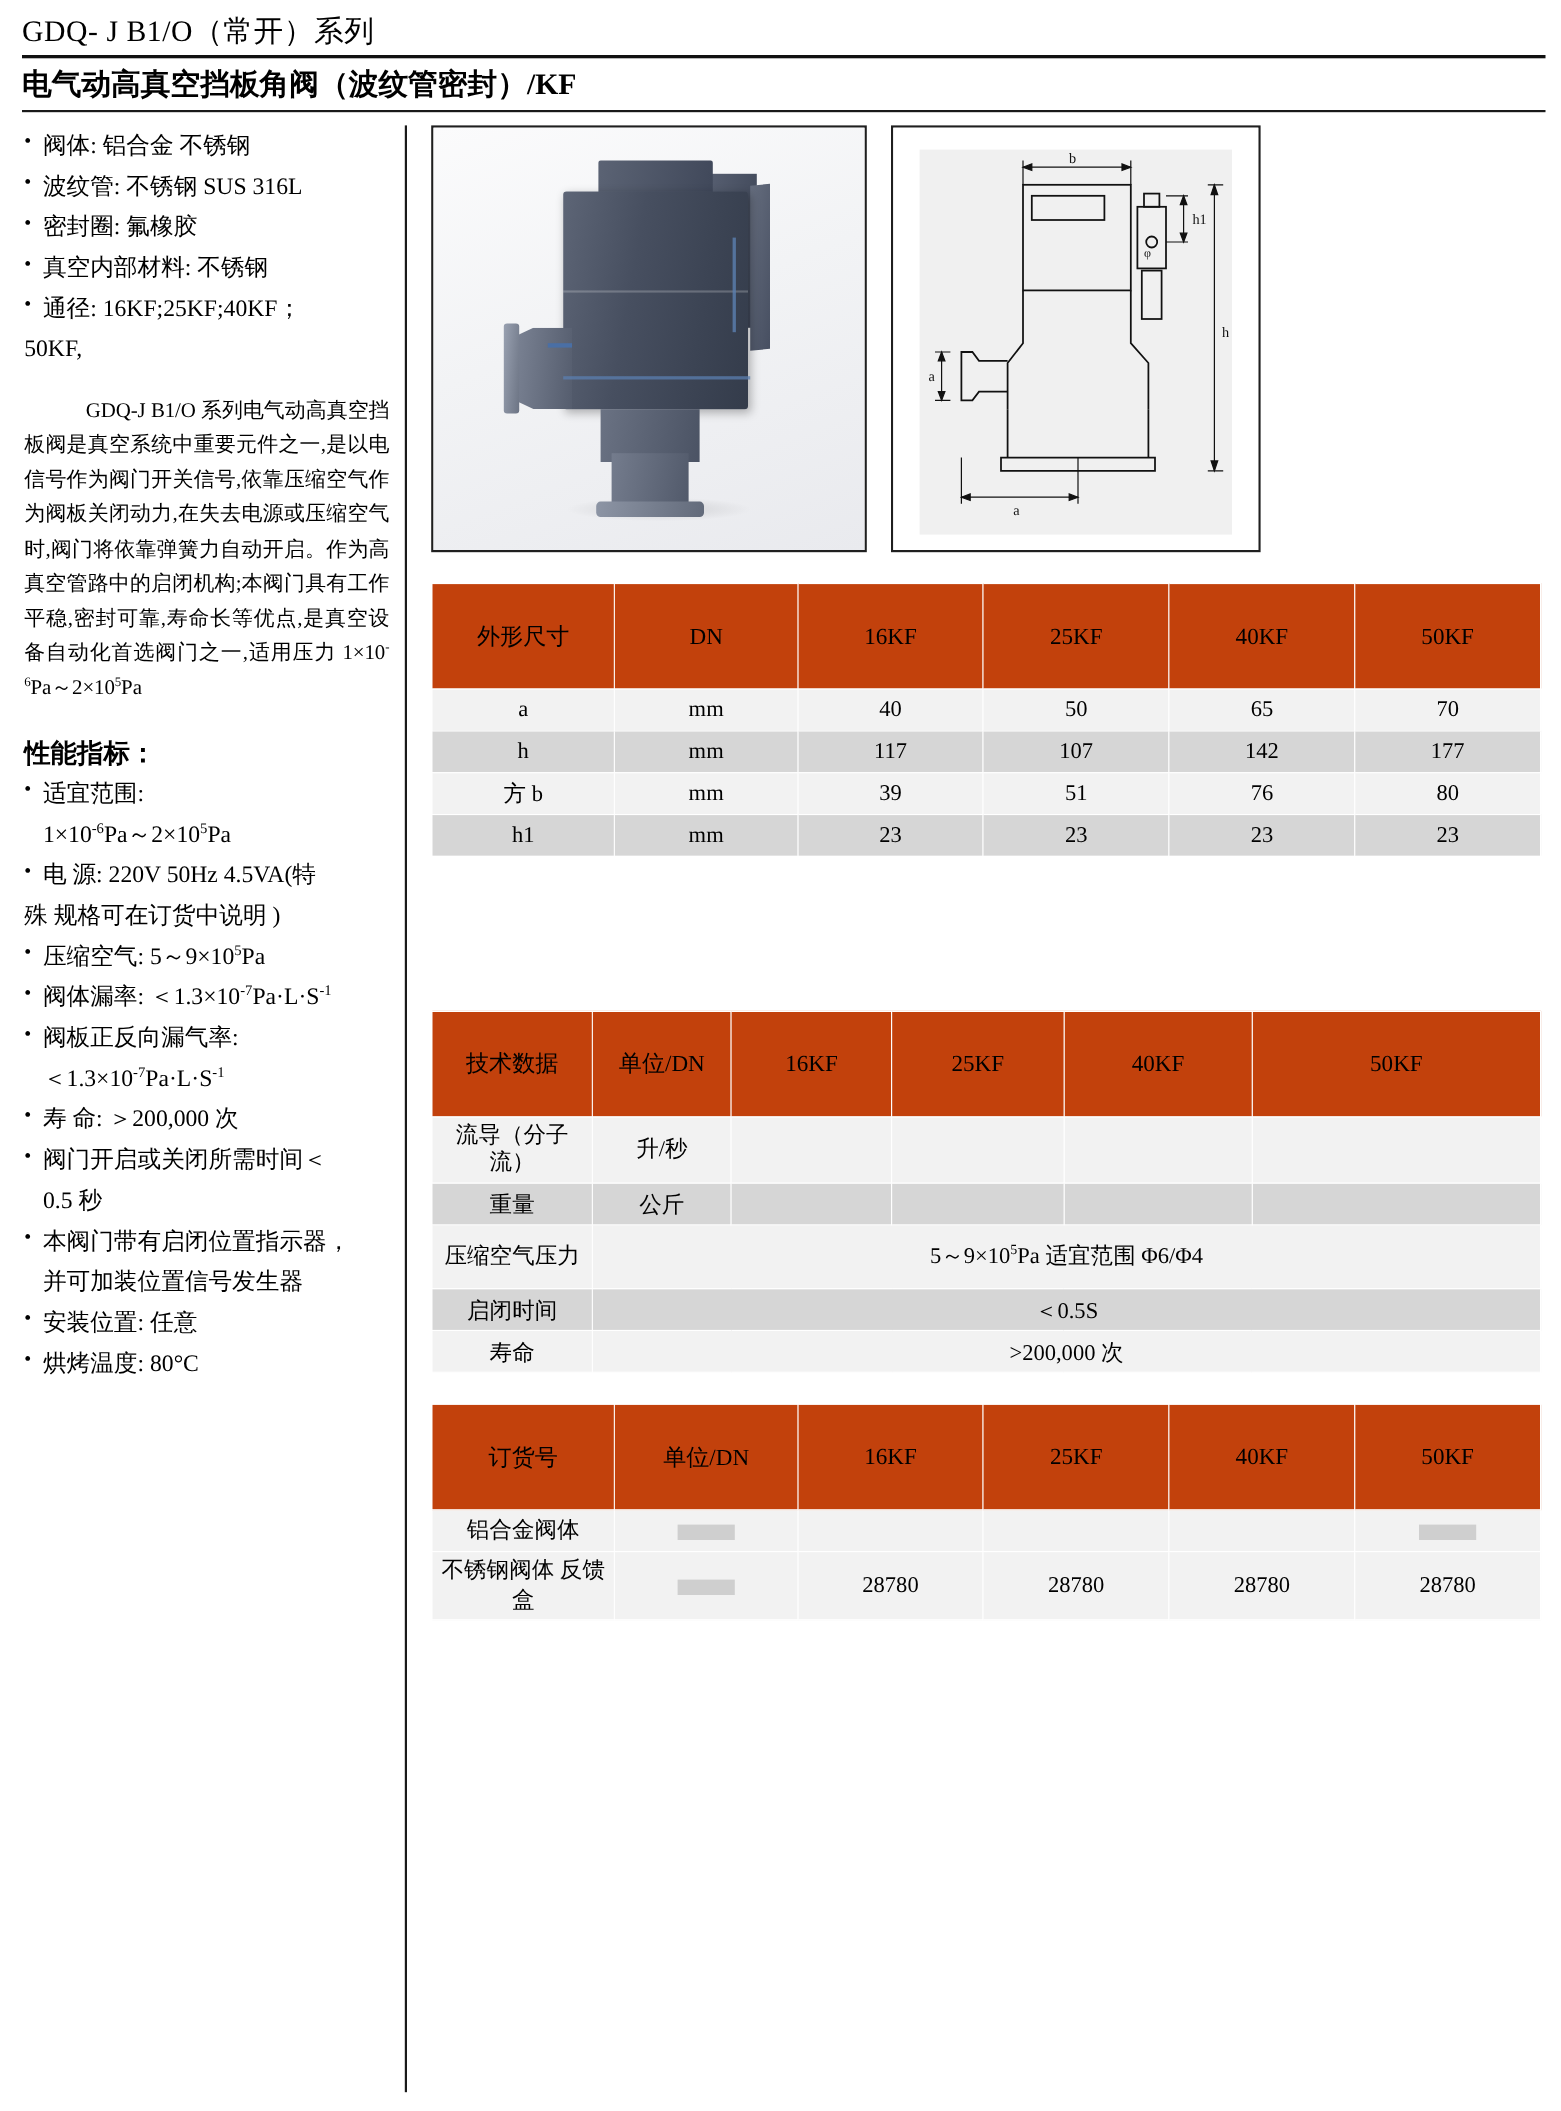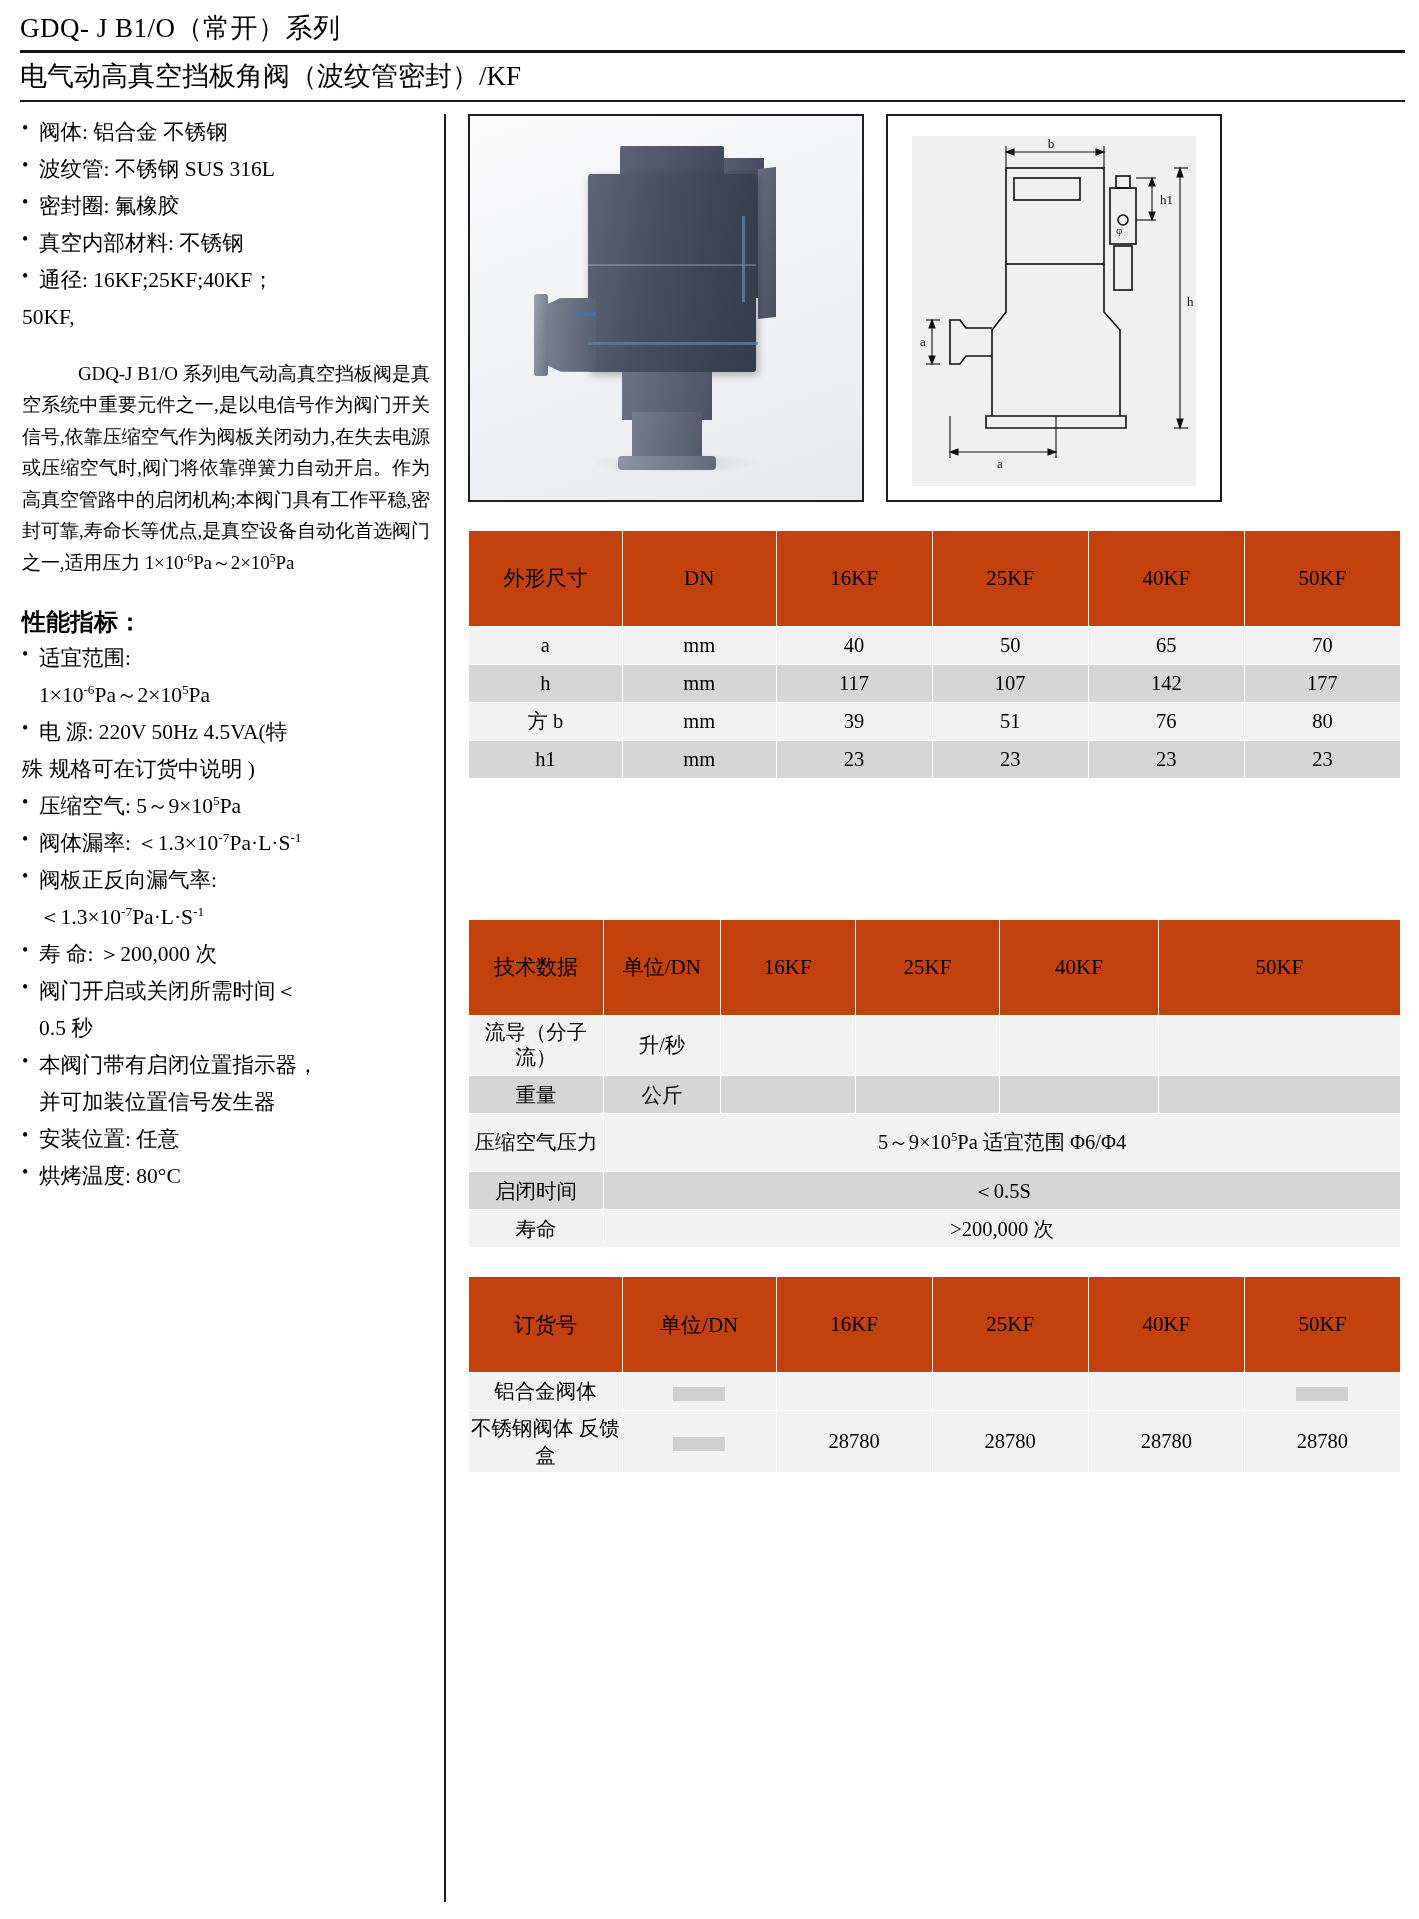--- a/index.html
+++ b/index.html
@@ -22,34 +22,34 @@
     line-height: 1.25;
     padding-bottom: 4px;
   }
   .title-rule {
     border-bottom: 3px solid #111;
     margin: 0 0 6px 0;
     width: 1385px;
   }
   .title-line2 {
     font-size: 27px;
-    font-weight: normal;
+    font-weight: bold;
     line-height: 1.3;
     padding-bottom: 6px;
   }
 
   
   .main {
     display: flex;
     align-items: stretch;
     padding: 12px 0 0 0;
     height: 1800px;
   }
   .left-col {
-    width: 446px;
+    width: 370px;
     padding: 0 14px 0 22px;
     border-right: 2px solid #1a1a1a;
     position: relative;
   }
   .right-col {
     flex: 1;
     padding: 0 18px 0 22px;
   }
 
   

